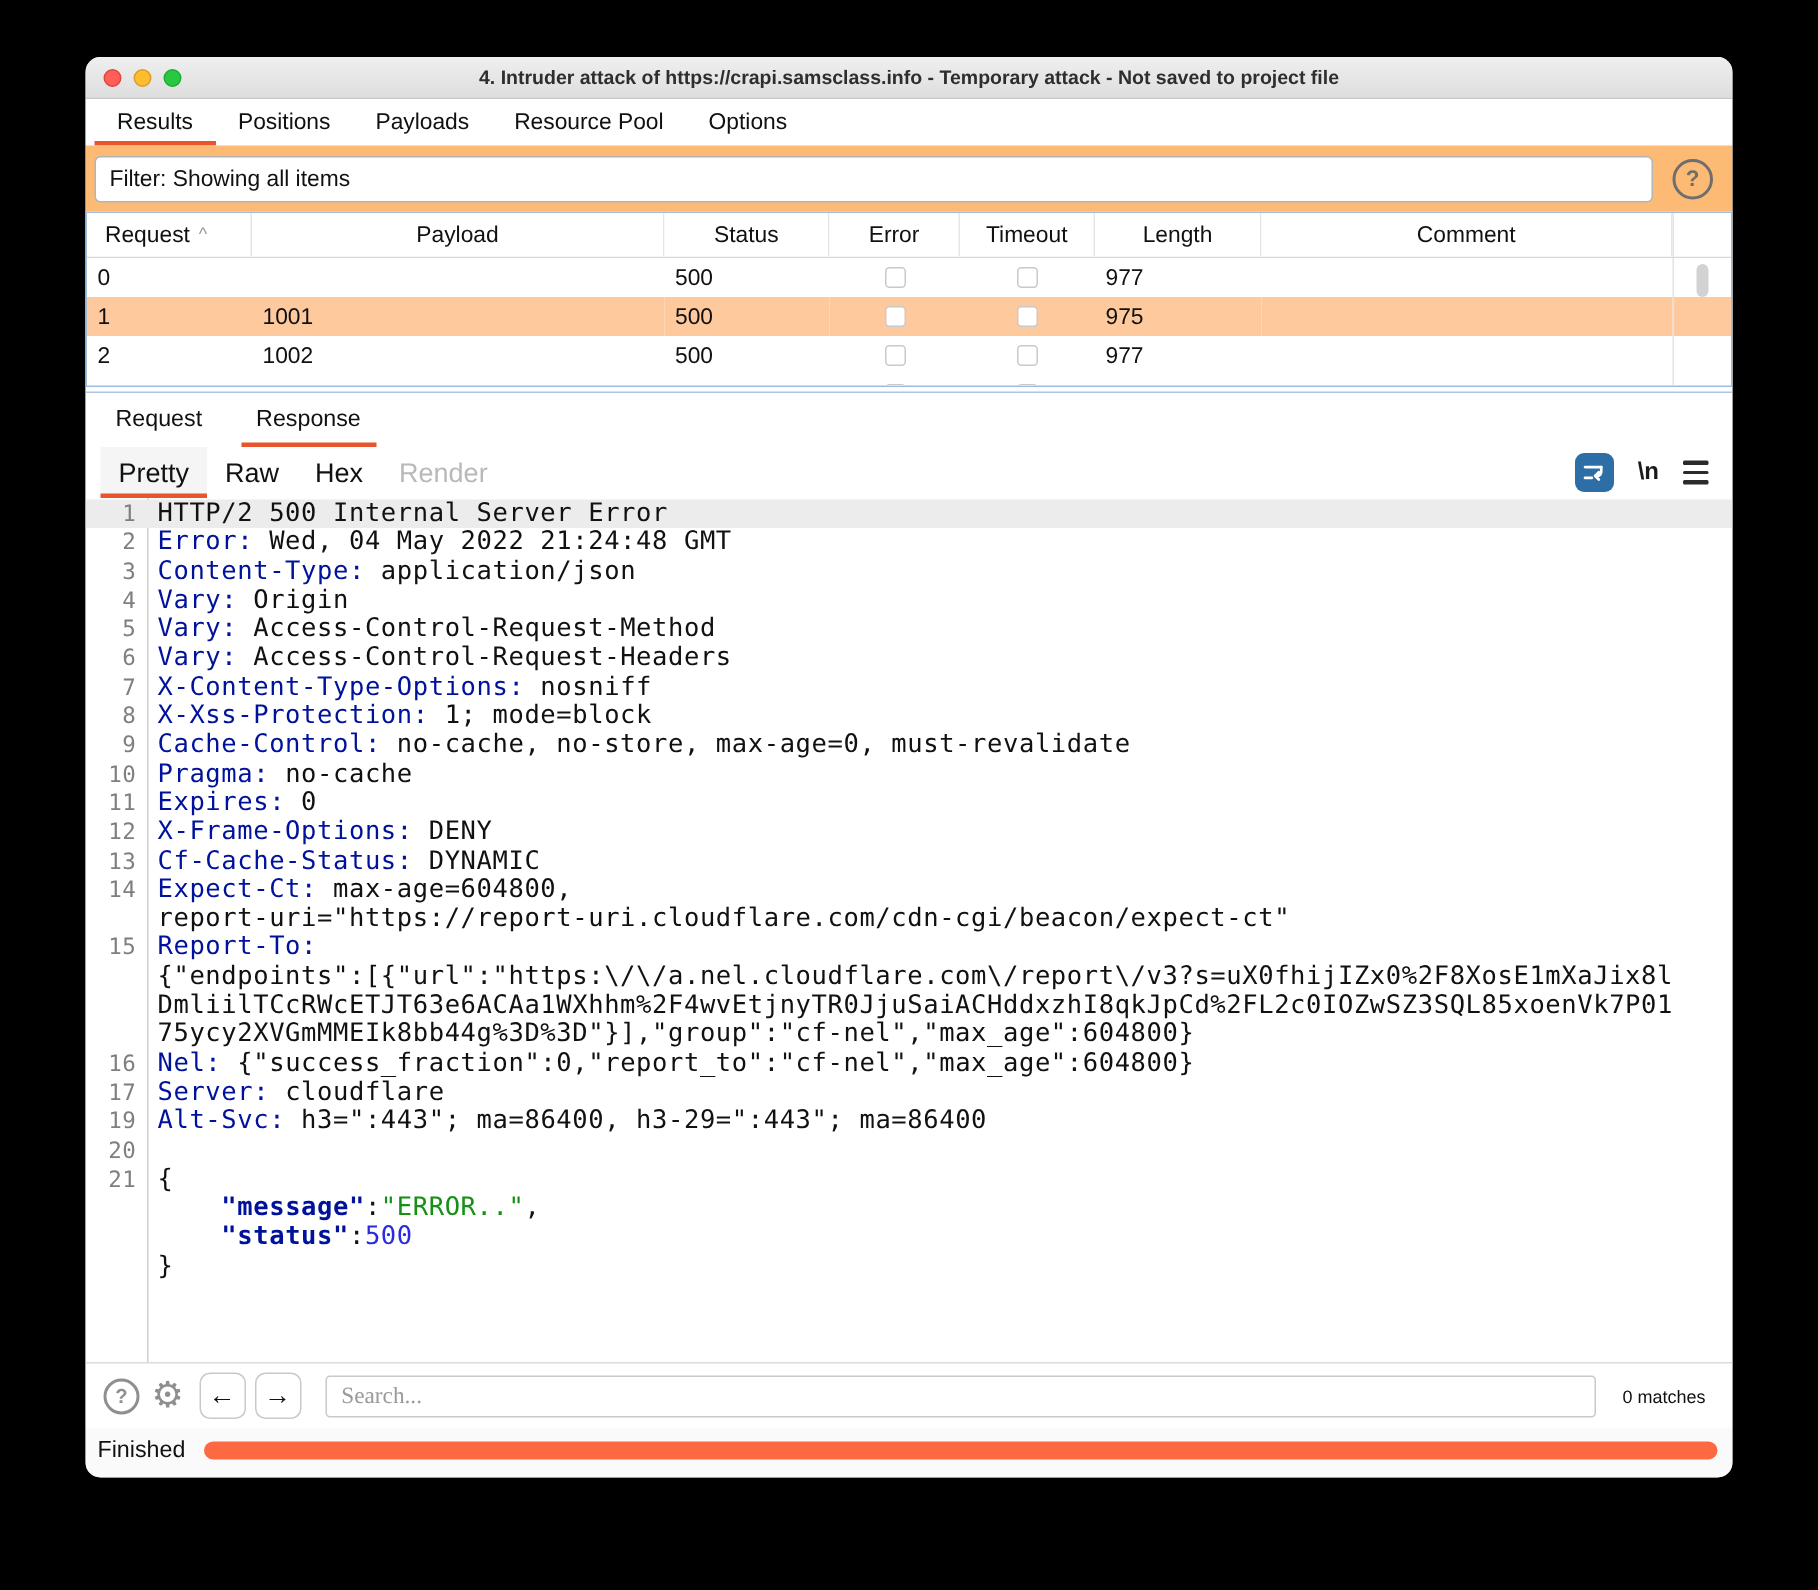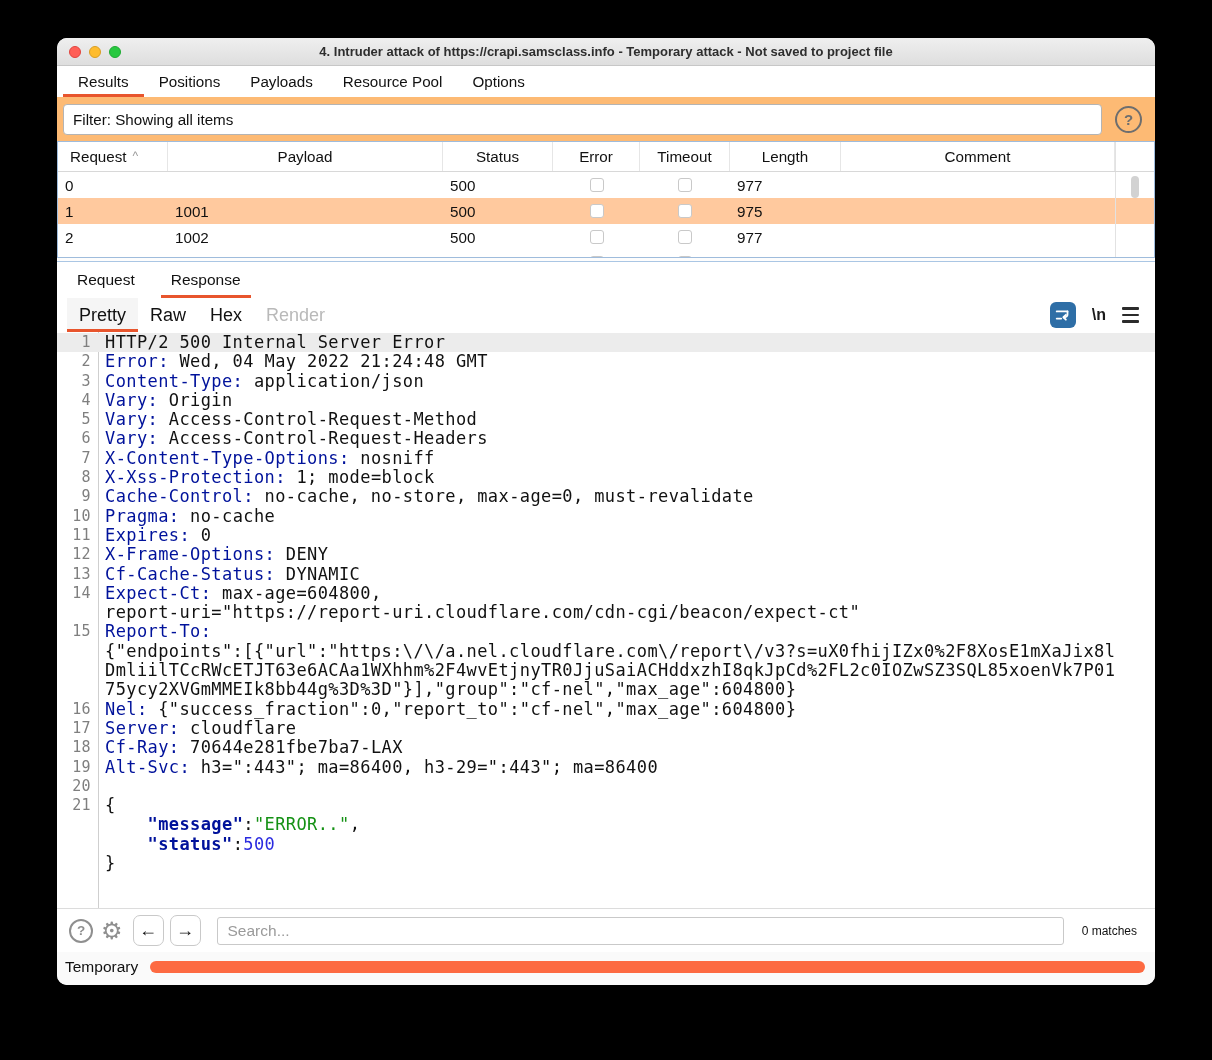--- a/index.html
+++ b/index.html
@@ -72,21 +72,21 @@
   .code .s { color:#149114; }
   .code .num { color:#2a2ae0; }
   
   .search-bar { height:44px; flex:0 0 44px; background:#fff; border-top:1px solid #dcdcdc; display:flex; align-items:center; padding:0 12px; }
   .sb-help { width:24px; height:24px; border-radius:50%; border:2.2px solid #8f8f8f; color:#8f8f8f; font-size:13.5px; font-weight:bold;
     display:flex; align-items:center; justify-content:center; margin-right:8px; }
   .gear { font-size:24px; color:#8f8f8f; margin-right:10px; line-height:1; }
   .nav-btn { width:31px; height:31px; border:1px solid #c9c9c9; border-radius:7px; background:#fff; font-size:18px; color:#111;
     display:flex; align-items:center; justify-content:center; margin-right:6px; }
   .search-input { flex:1; height:28px; border:1px solid #c9c9c9; border-radius:3px; margin-left:10px; padding:0 10px;
-    font-size:15.5px; font-family:Liberation Sans, sans-serif; color:#111; outline:none; }
+    font-size:15.5px; font-family:Liberation Serif, serif; color:#111; outline:none; }
   .search-input::placeholder { color:#9a9a9a; }
   .matches { font-size:12px; color:#111; margin-left:18px; margin-right:6px; white-space:nowrap; }
   
   .status-bar { height:33px; flex:0 0 33px; background:#fafafa; display:flex; align-items:center; padding:0 10px 4px 8px; }
   .status-label { font-size:15.5px; color:#111; }
   .progress { flex:1; height:12px; border-radius:6px; background:#fd6a42; margin-left:12px; }
 </style>
 </head>
 <body>
 
@@ -298,24 +298,20 @@
       </div>
       <div class="erow">
         <div class="ln">16</div>
         <div class="code"><span class="h">Nel:</span><span> {"success_fraction":0,"report_to":"cf-nel","max_age":604800}</span></div>
       </div>
       <div class="erow">
         <div class="ln">17</div>
         <div class="code"><span class="h">Server:</span><span> cloudflare</span></div>
       </div>
       <div class="erow">
-        <div class="ln">18</div>
-        <div class="code"><span class="h">Cf-Ray:</span><span> 70644e281fbe7ba7-LAX</span></div>
-      </div>
-      <div class="erow">
         <div class="ln">19</div>
         <div class="code"><span class="h">Alt-Svc:</span><span> h3=":443"; ma=86400, h3-29=":443"; ma=86400</span></div>
       </div>
       <div class="erow">
         <div class="ln">20</div>
         <div class="code"></div>
       </div>
       <div class="erow">
         <div class="ln">21</div>
         <div class="code"><span>{</span></div>
@@ -337,17 +333,17 @@
   <div class="search-bar">
     <div class="sb-help">?</div>
     <div class="gear">⚙</div>
     <div class="nav-btn">←</div>
     <div class="nav-btn">→</div>
     <input class="search-input" placeholder="Search..." style="">
     <div class="matches">0 matches</div>
   </div>
 
   <div class="status-bar">
-    <div class="status-label">Temporary</div>
+    <div class="status-label">Finished</div>
     <div class="progress"></div>
   </div>
 
 </div>
 
 </body></html>

